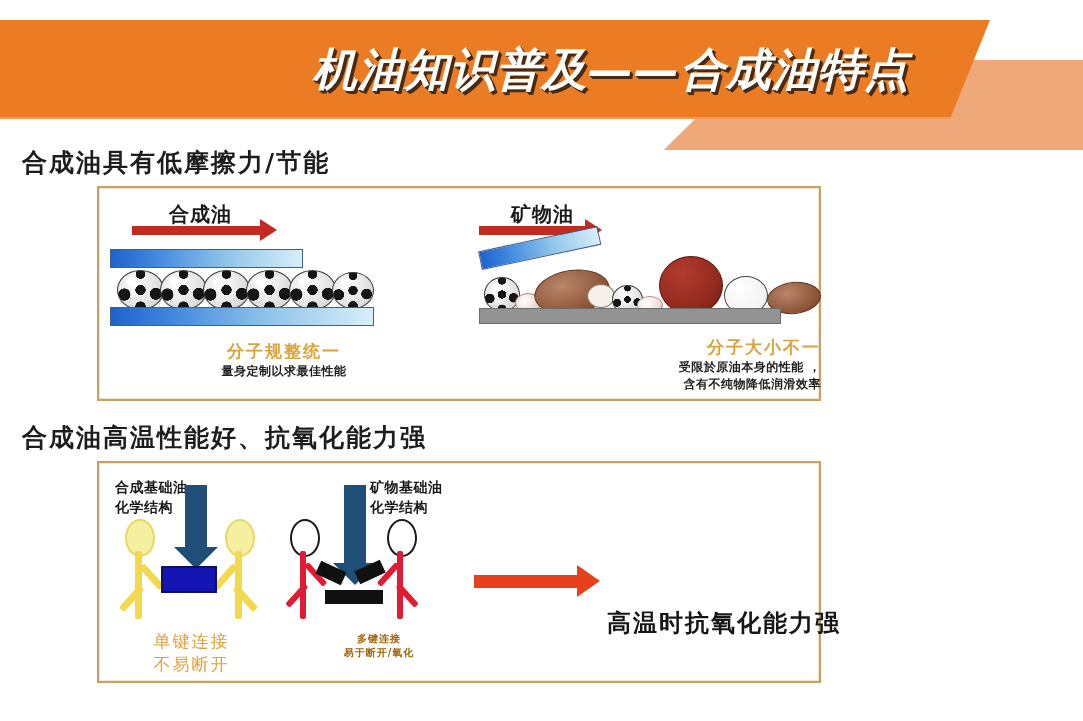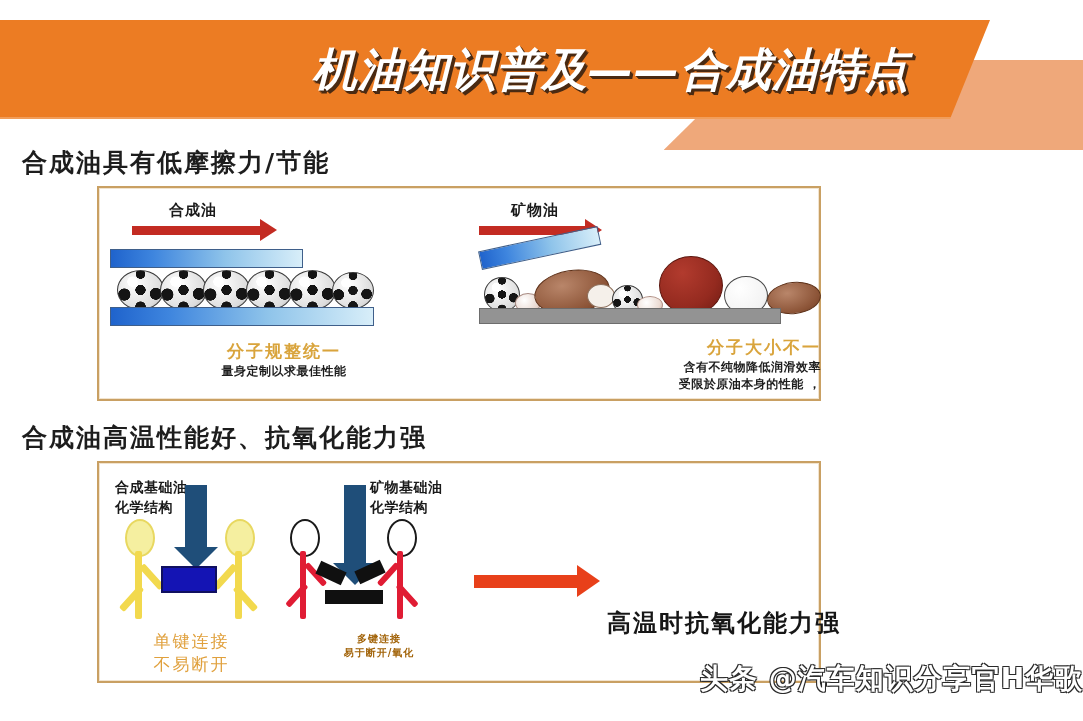--- a/index.html
+++ b/index.html
@@ -60,21 +60,21 @@
   }
   #panel1{left:97px;top:186px;width:724px;height:215px;}
   #panel2{left:97px;top:461px;width:724px;height:222px;}
 
   
   .halfbox{position:absolute;top:0;height:100%;}
   #syn-half{left:0;width:370px;}
   #min-half{left:370px;width:352px;}
 
   .flow-label{
-    position:absolute;font-size:15px;font-weight:bold;color:#1a1a1a;
+    position:absolute;font-size:20px;font-weight:bold;color:#1a1a1a;
     white-space:nowrap;letter-spacing:1px;
     font-family:Liberation Sans, sans-serif;
   }
   .red-arrow{position:absolute;height:9px;background:#c32b22;}
   .red-arrow:after{
     content:"";position:absolute;right:-15px;top:-7px;
     border-left:17px solid #c32b22;
     border-top:11px solid transparent;border-bottom:11px solid transparent;
   }
 
@@ -221,22 +221,22 @@
                     border:1px solid #4a4a4a;"></div>
         <div class="ball" style="left:288px;top:34px;width:52px;height:30px;border-radius:50%;
                     background:radial-gradient(ellipse at 38% 32%,#b9866a,#8c5437 68%,#6d3c22 100%);
                     border:1px solid #5d3018;transform:rotate(-6deg);"></div>
       </div>
 
       <div class="grayfloor" style="left:10px;top:120px;width:300px;height:14px;"></div>
 
       <div class="caption" style="top:148px;text-align:right;">
         <div class="cap-title">分子大小不一</div>
+        <div class="cap-sub">受限於原油本身的性能 ，</div>
         <div class="cap-sub">含有不纯物降低润滑效率</div>
-        <div class="cap-sub">受限於原油本身的性能 ，</div>
       </div>
     </div>
   </div>
 
   <div class="section-heading" id="heading2">合成油高温性能好、抗氧化能力强</div>
 
   <div class="panel" id="panel2">
 
     <div class="halfbox" style="left:0;width:185px;">
       <div class="mol-label" style="left:16px;top:14px;">
@@ -289,15 +289,14 @@
       <div class="cap2 cap2-red" style="left:0;width:190px;top:169px;">
         <div>多键连接</div>
         <div>易于断开/氧化</div>
       </div>
     </div>
 
     <div class="concl-arrow" style="left:375px;top:112px;width:105px;"></div>
     <div class="concl-text" style="left:508px;top:100px;">高温时抗氧化能力强</div>
   </div>
 
-  <div class="watermark">头条 @汽车知识分享官H华歌</div>
 
 </div>
 
 </body></html>

